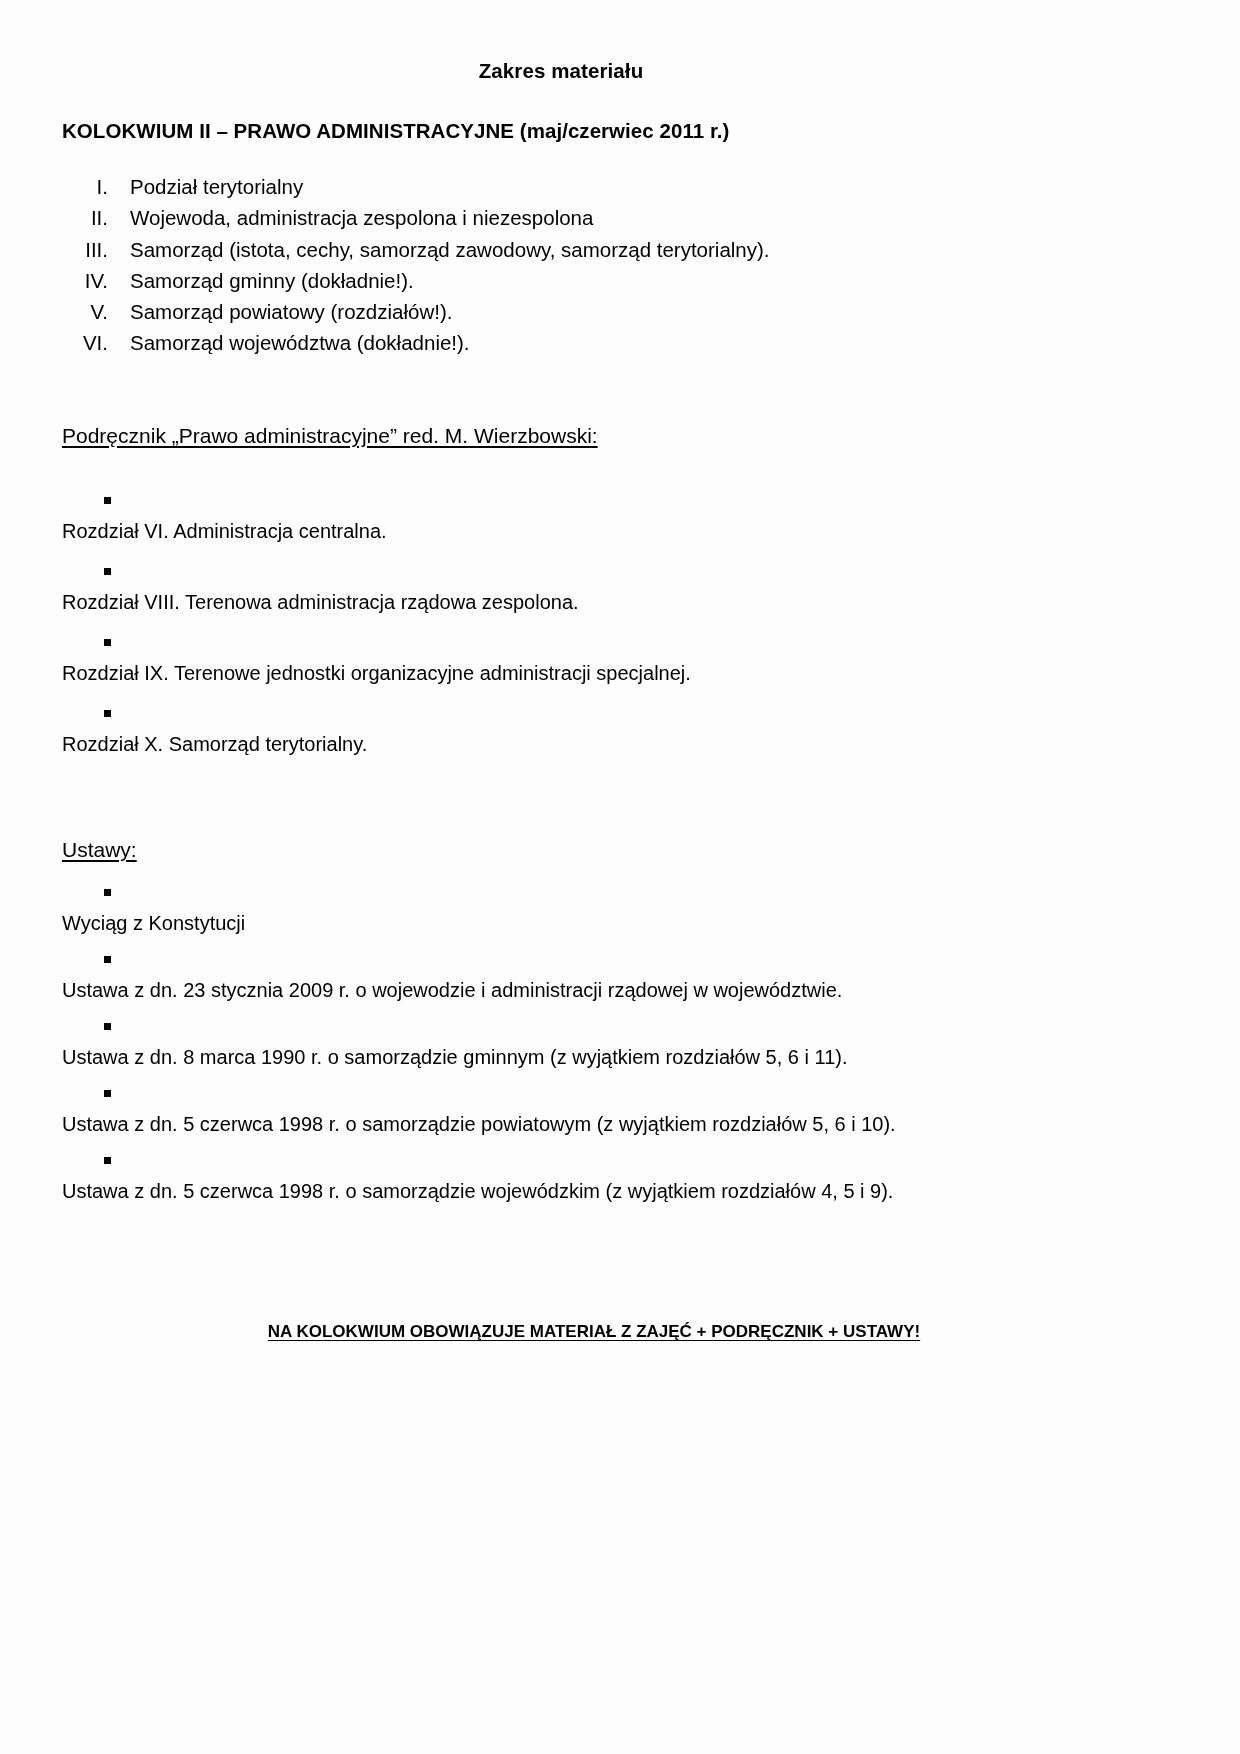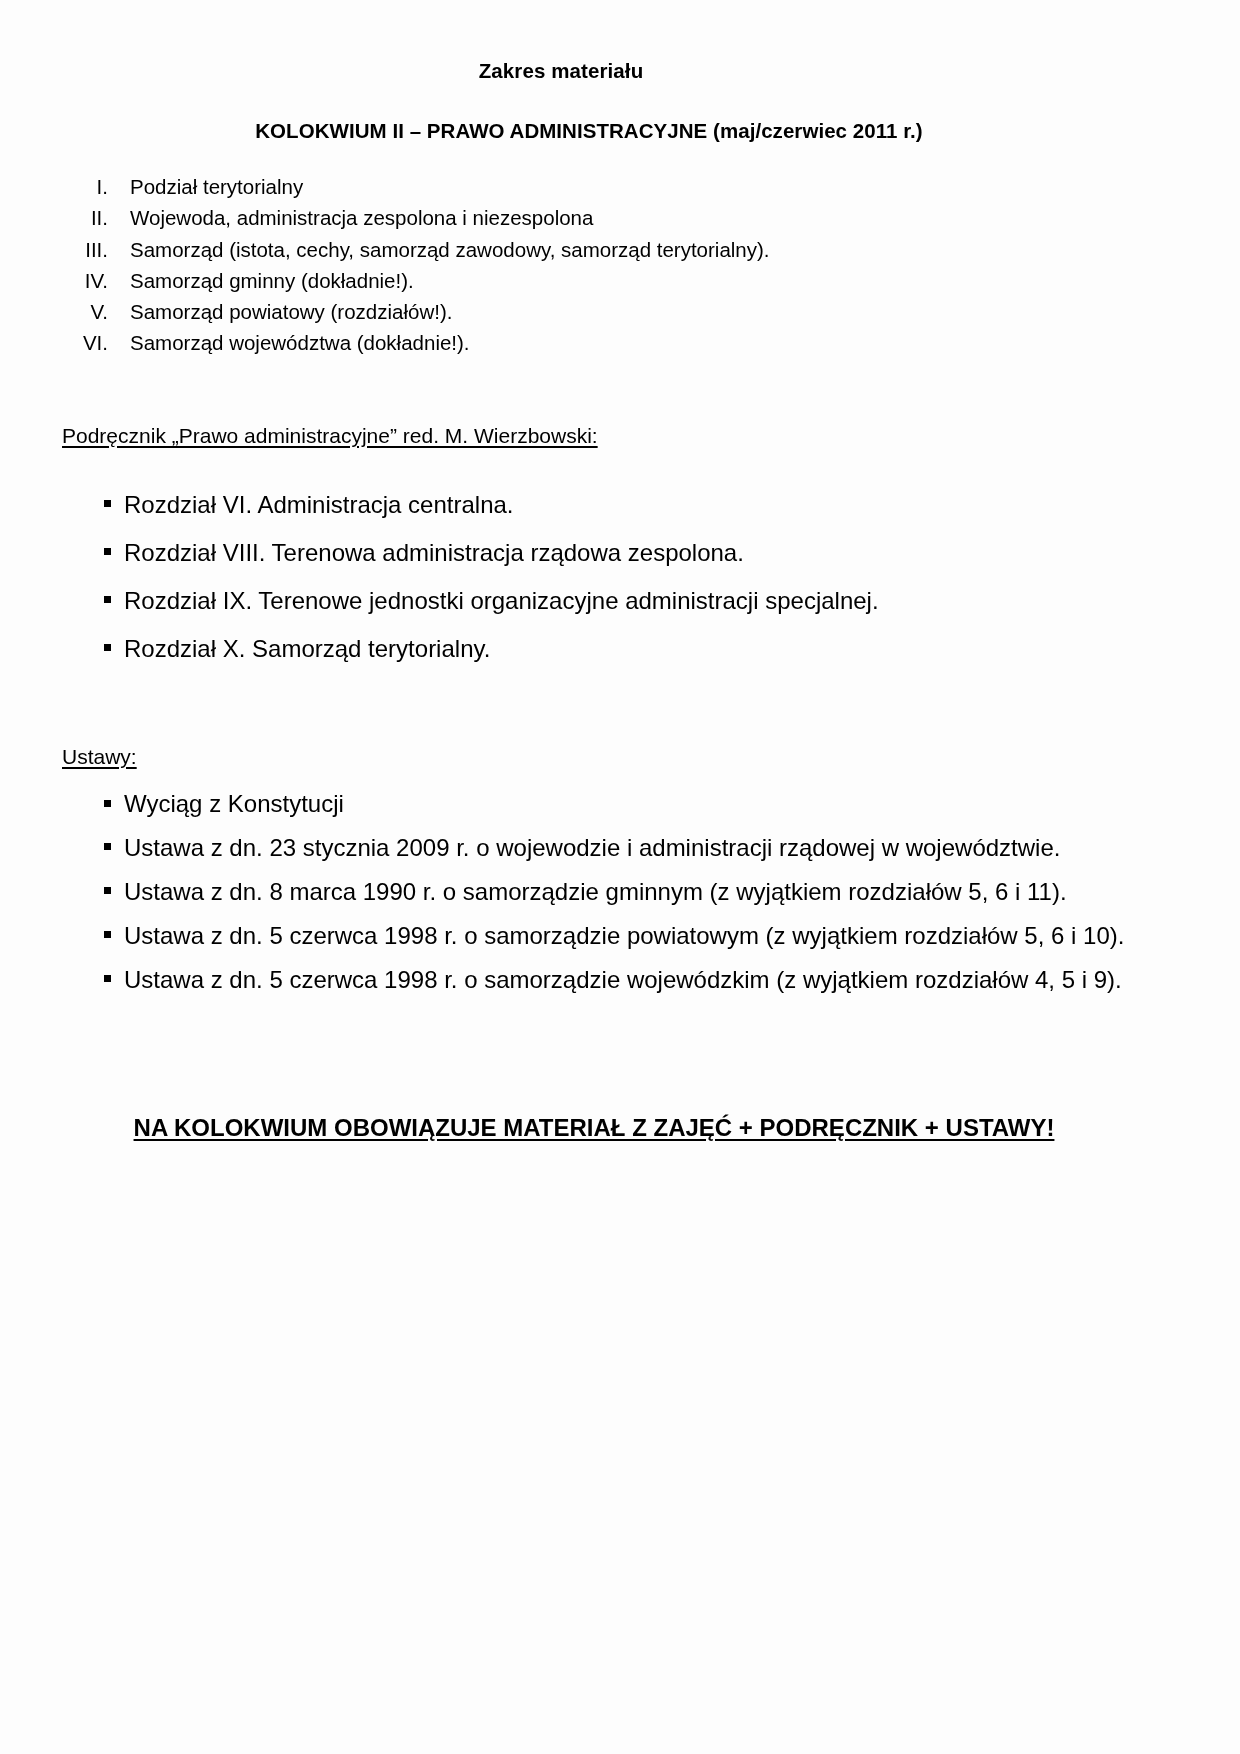--- a/index.html
+++ b/index.html
@@ -33,21 +33,21 @@
   .doc-title {
     text-align: center;
     font-weight: bold;
     font-size: 20.5px;
     letter-spacing: 0.1px;
     margin: 0;
     padding-right: 118px;
     line-height: 1.3;
   }
   .doc-subtitle {
-    text-align: center;
+    text-align: left;
     font-weight: bold;
     font-size: 20.5px;
     letter-spacing: 0.05px;
     margin: 0;
     padding-top: 33px;
     padding-right: 62px;
     line-height: 1.3;
   }
 
   
@@ -90,22 +90,23 @@
 
   
   .bullet-list {
     margin: 0;
     padding: 0;
     list-style: none;
   }
   .bullet-list li {
     display: flex;
     align-items: baseline;
-    font-size: 24px;
+    font-size: 20px;
     line-height: 1.45;
+    flex-direction: column;
   }
   .bullet-list.spaced li { margin-bottom: 13px; }
   .bullet-list.tight li { margin-bottom: 9px; justify-content: center; }
   .bullet-marker {
     flex: 0 0 auto;
     width: 62px;
     display: inline-block;
     text-align: left;
     padding-left: 42px;
     box-sizing: border-box;
@@ -118,21 +119,21 @@
     vertical-align: middle;
     position: relative;
     top: -3px;
   }
   .bullet-text { flex: 1 1 auto; }
 
   
   .final-notice {
     text-align: center;
     font-weight: bold;
-    font-size: 24px;
+    font-size: 17px;
     text-decoration: underline;
     text-underline-offset: 3px;
     margin: 0;
     padding-right: 52px;
     line-height: 1.3;
   }
 </style>
 </head>
 <body>
 

